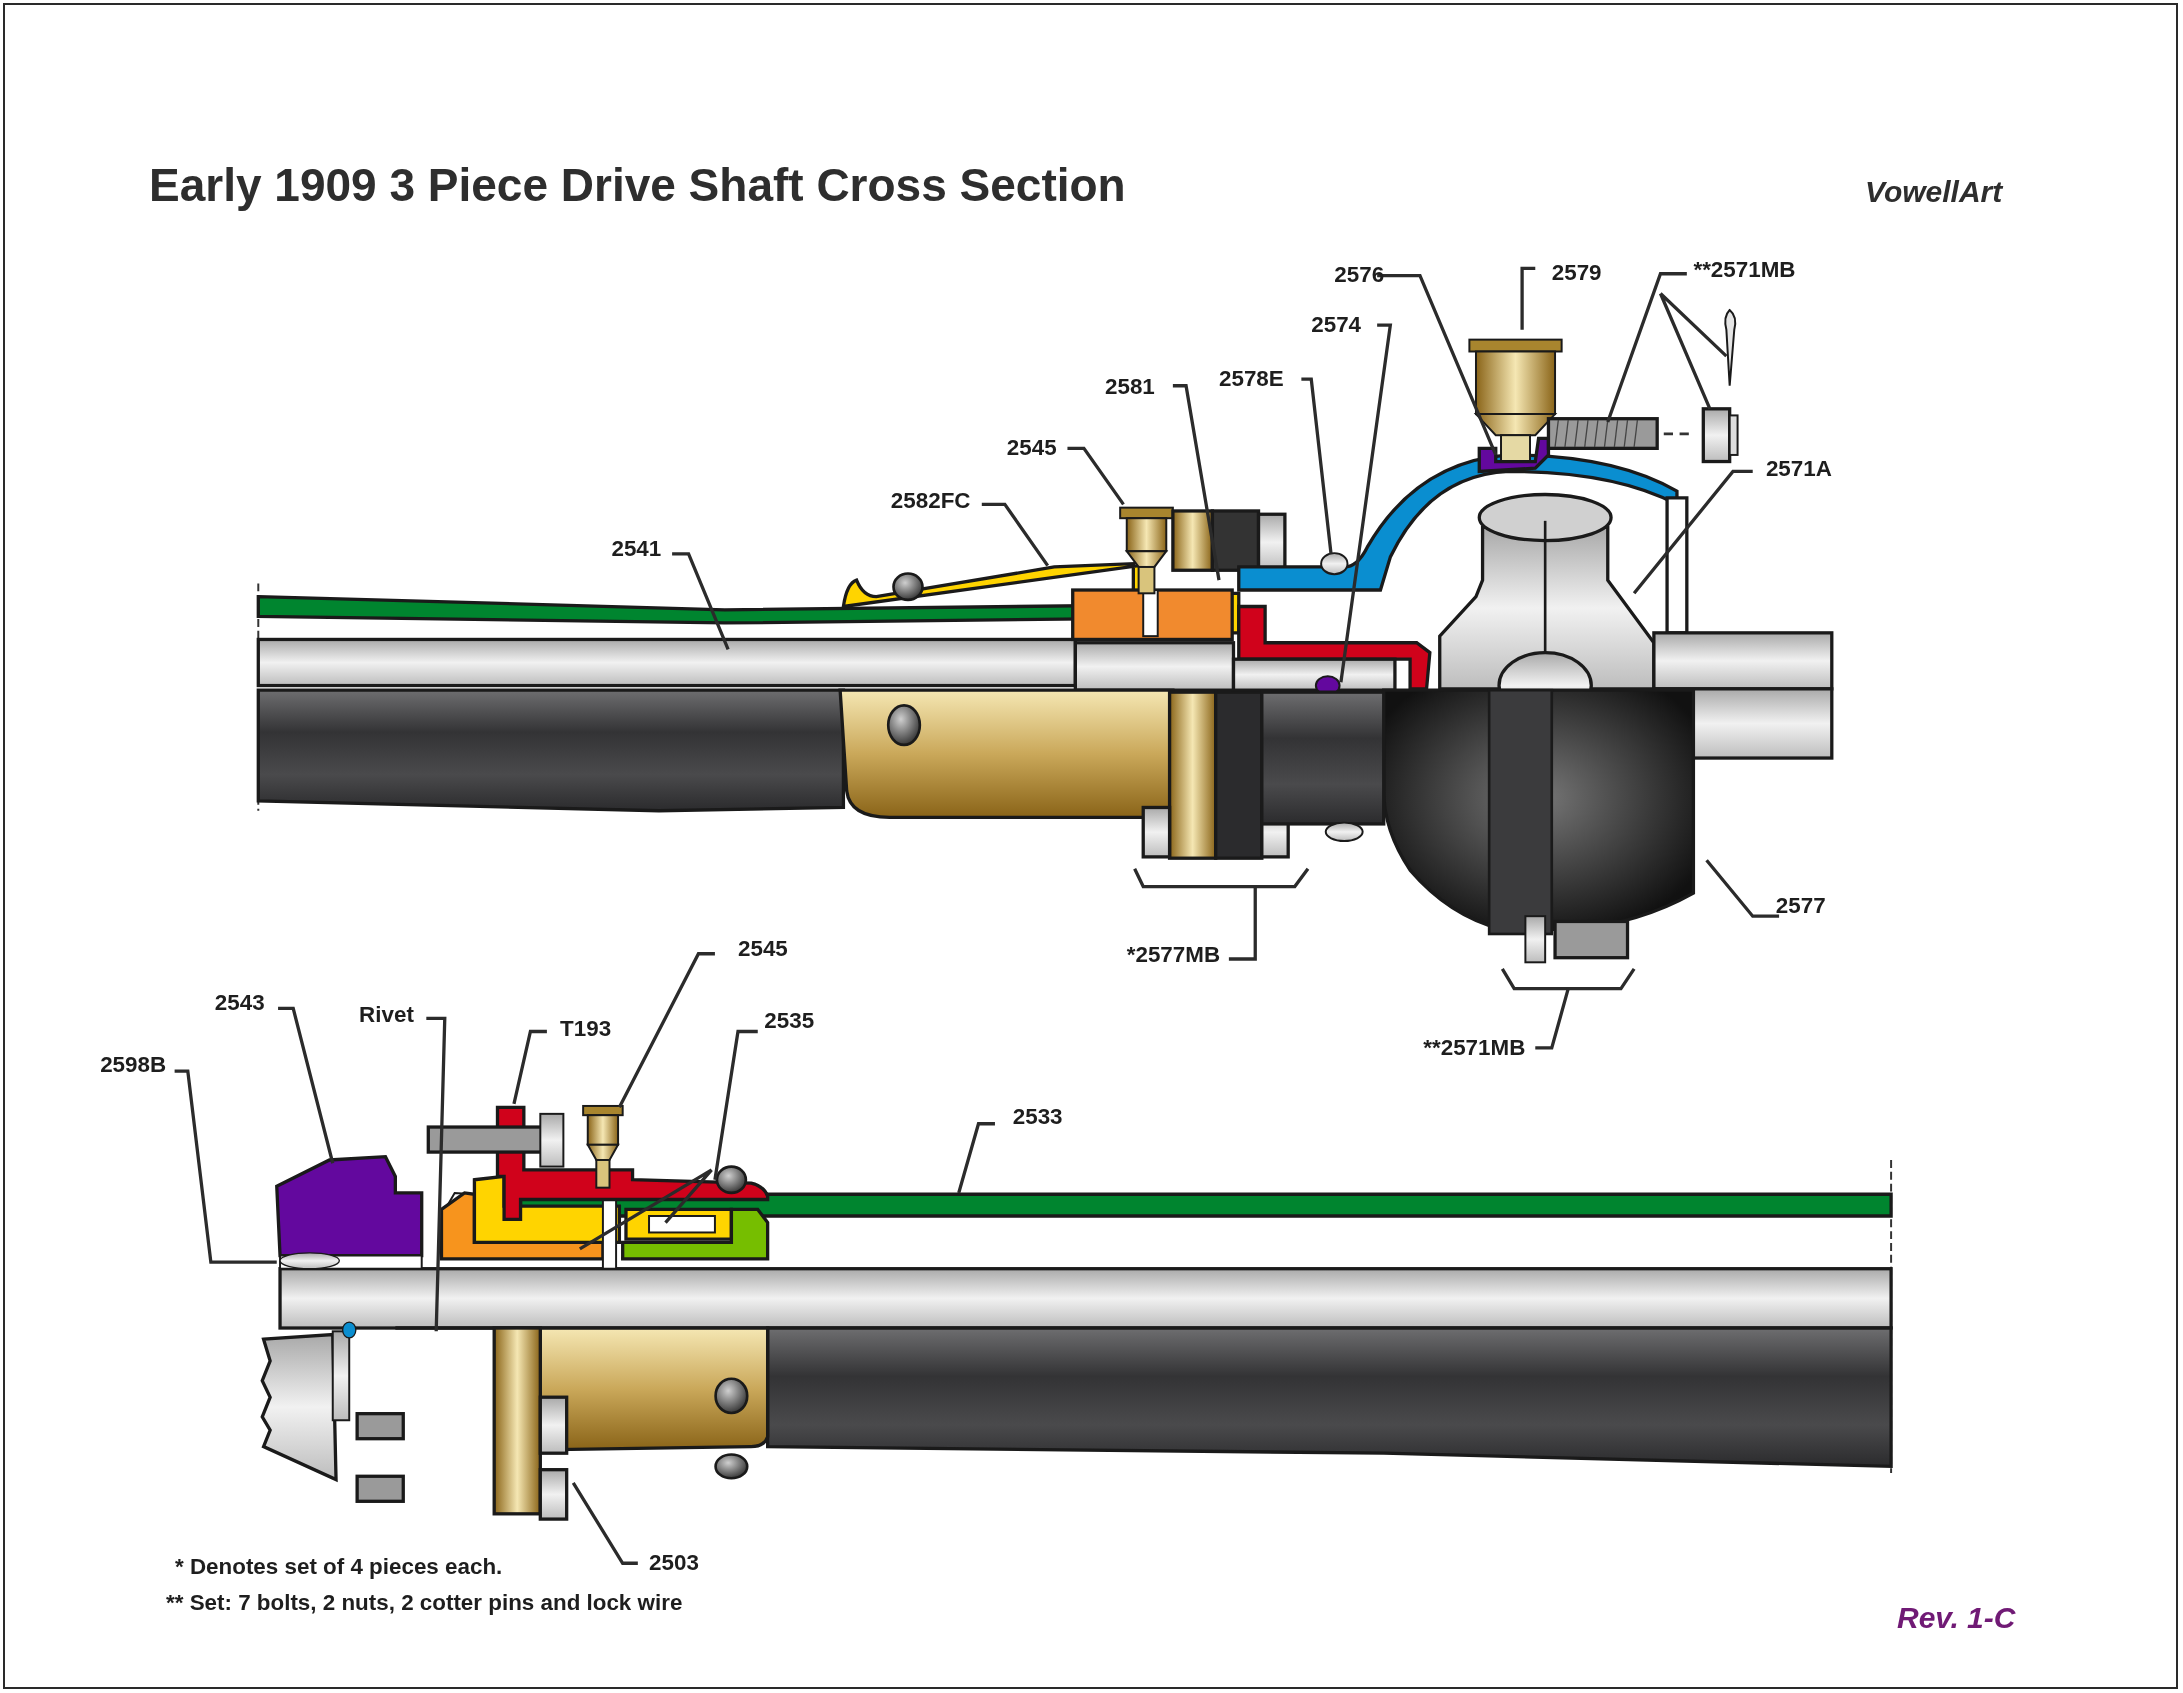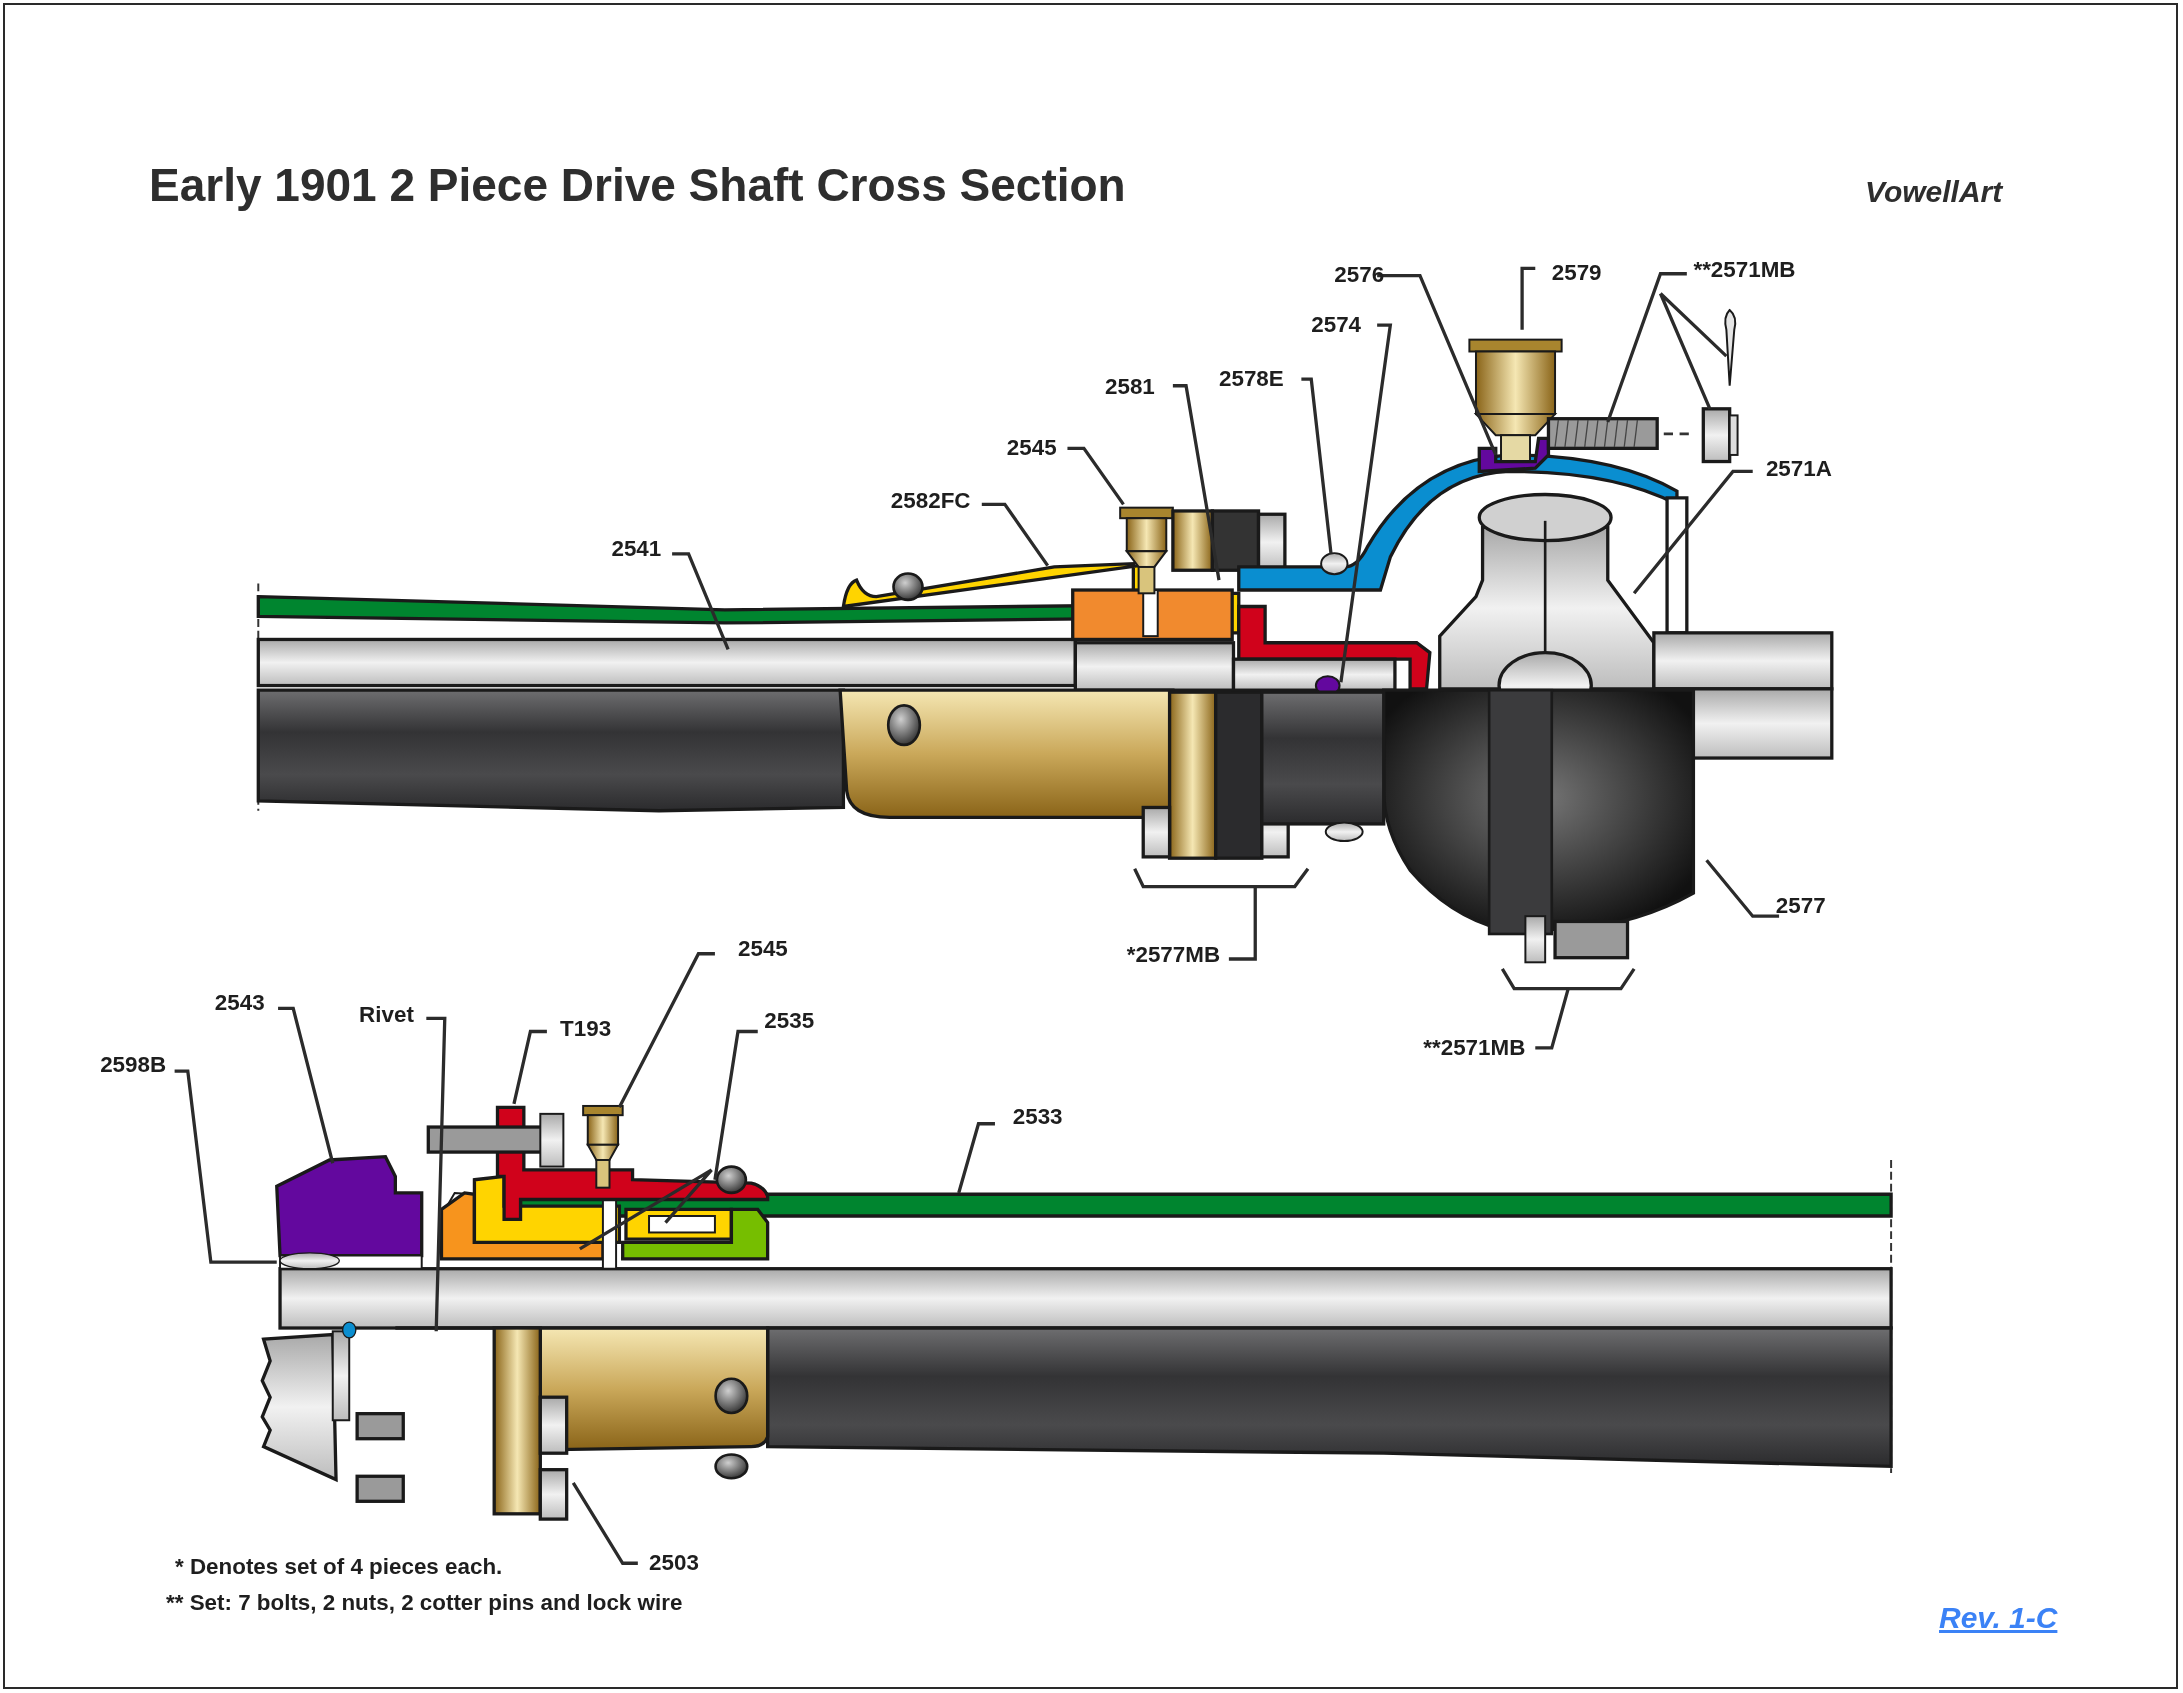--- a/index.html
+++ b/index.html
@@ -1,33 +1,33 @@
 <!DOCTYPE html>
 <html style="font-size:10.5px"><head>
 <meta charset="utf-8">
 <style>
   html, body { margin: 0; padding: 0; background: #ffffff; }
   body { width: 2183px; height: 1694px; position: relative; overflow: hidden; font-family: "Liberation Sans", sans-serif; }
   .frame { position: absolute; left: 2.6px; top: 2.6px; width: 2175px; height: 1686px; border: 2.6px solid #2a2a2a; box-sizing: border-box; }
   .title { position: absolute; left: 149px; top: 158px; font-size: 46px; font-weight: bold; color: #2e2e2e; letter-spacing: 0px; }
   .brand { position: absolute; left: 1845px; top: 175px; font-size: 30px; font-weight: bold; font-style: italic; color: #2e2e2e; margin-left: 20px; }
-  .rev { position: absolute; left: 1939px; top: 1601px; font-size: 30px; font-weight: bold; font-style: italic; color: #3b82f6; text-decoration: underline; }
+  .rev { position: absolute; left: 1897px; top: 1601px; font-size: 30px; font-weight: bold; font-style: italic; color: #701a75; }
   .note { position: absolute; font-size: 22.4px; font-weight: bold; color: #1e1e1e; text-align: center; }
   .note1 { left: 175px; top: 1554px; }
   .note2 { left: 166px; top: 1590px; }
   svg.diagram { position: absolute; left: 0; top: 0; }
   .lbl { font-family: "Liberation Sans", sans-serif; font-weight: bold; font-size: 34px; fill: #1e1e1e; }
   .leader { stroke: #2b2b2b; stroke-width: 5; fill: none; }
   .ol { stroke: #1a1a1a; stroke-width: 5; }
 </style>
 </head>
 <body>
 
 <div class="frame"></div>
-<div class="title">Early 1901 2 Piece Drive Shaft Cross Section</div>
+<div class="title">Early 1909 3 Piece Drive Shaft Cross Section</div>
 <div class="brand">VowellArt</div>
 
 <svg class="diagram" width="2183" height="1694" viewBox="0 0 3313 2570">
   <defs>
     <linearGradient id="gSteel" x1="0" y1="0" x2="0" y2="1">
       <stop offset="0" stop-color="#a9a9a9"></stop>
       <stop offset="0.5" stop-color="#f1f1f1"></stop>
       <stop offset="1" stop-color="#bdbdbd"></stop>
     </linearGradient>
     <linearGradient id="gDark" x1="0" y1="0" x2="0" y2="1">

